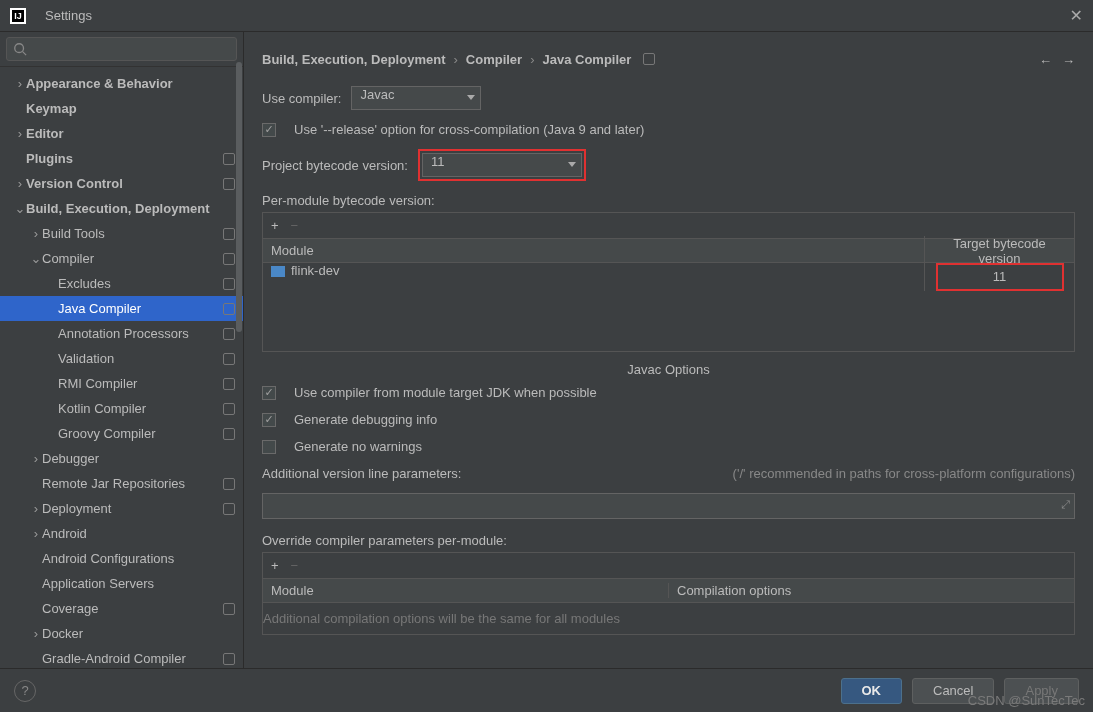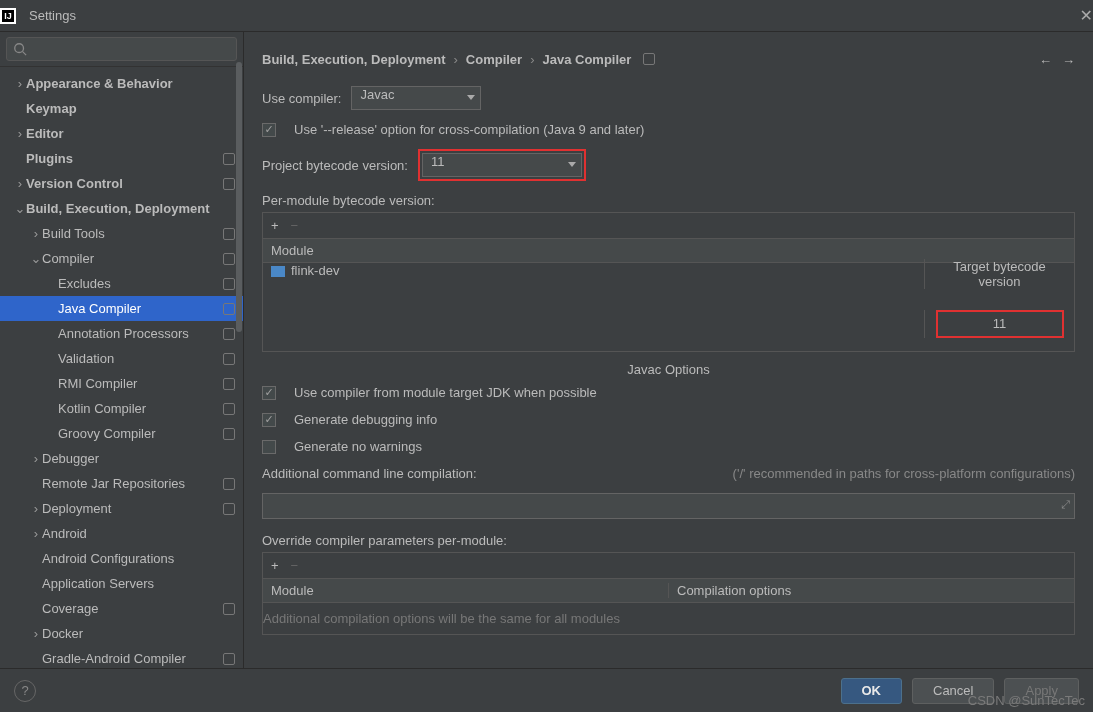--- a/index.html
+++ b/index.html
@@ -1,17 +1,17 @@
 <!DOCTYPE html>
 <html><head>
 <meta charset="utf-8">
 <style>
 *{box-sizing:border-box;margin:0;padding:0;font-family:"Segoe UI",Arial,sans-serif;font-size:13px;color:#bbb;}
 body{background:#3c3f41;width:1093px;height:712px;overflow:hidden;position:relative;}
-.titlebar{height:32px;background:#3c3f41;border-bottom:1px solid #2b2b2b;display:flex;align-items:center;padding:0 0;gap:13px;}
+.titlebar{height:32px;background:#3c3f41;border-bottom:1px solid #2b2b2b;display:flex;align-items:center;padding:0 10px;gap:19px;}
 .app-icon{width:16px;height:16px;background:#000;border:2px solid #fff;display:flex;align-items:center;justify-content:center;font-size:9px;font-weight:bold;color:#fff;}
 .titlebar .title{flex:1;color:#bbb;}
 .close-x{color:#aaa;font-size:16px;cursor:pointer;}
 .body{display:flex;height:636px;}
 .sidebar{width:244px;background:#3c3f41;border-right:1px solid #2b2b2b;display:flex;flex-direction:column;position:relative;}
 .sidebar-scroll{position:absolute;right:0;top:30px;bottom:0;width:8px;}
 .sidebar-thumb{position:absolute;top:0;width:6px;height:270px;background:#5a5d5f;border-radius:3px;right:1px;}
 .search-wrap{padding:5px 6px;border-bottom:1px solid #323232;}
 .search{display:flex;align-items:center;background:#45494a;border:1px solid #555;border-radius:3px;height:24px;padding:0 6px;gap:4px;}
 .search svg{width:14px;height:14px;}
@@ -36,21 +36,21 @@
 .sel-wrap{position:relative;display:inline-block;}
 .sel-wrap .tri{position:absolute;right:6px;top:9px;width:0;height:0;border-left:4px solid transparent;border-right:4px solid transparent;border-top:5px solid #aaa;pointer-events:none;}
 .chk{width:14px;height:14px;background:#43494a;border:1px solid #6a6a6a;display:inline-flex;align-items:center;justify-content:center;margin-right:8px;}
 .chk.on::after{content:"✓";color:#a0a0a0;font-size:11px;}
 .section-title{margin:10px 0 8px 0;color:#bbb;text-align:center;}
 .table{border:1px solid #555;background:#3c3f41;}
 .table .tb-toolbar{height:26px;border-bottom:1px solid #555;display:flex;align-items:center;padding:0 8px;gap:12px;color:#aaa;}
 .table .th{display:flex;background:#45494a;border-bottom:1px solid #555;height:24px;align-items:center;}
 .table .th>div,.table .tr>div{padding:0 8px;}
 .table .tr{display:flex;height:24px;align-items:flex-start;}
-.col-mod{flex:1;} .col-tgt{width:150px;border-left:1px solid #555;text-align:center;margin-top:47px;}
+.col-mod{flex:1;} .col-tgt{width:150px;border-left:1px solid #555;text-align:center;}
 .mod-icon{display:inline-block;width:14px;height:11px;background:#4a88c7;margin-right:6px;vertical-align:middle;}
 .hl1{border:2px solid #e03131;padding:2px;display:inline-block;}
 .hl2{border:2px solid #e03131;display:inline-block;min-width:128px;height:28px;line-height:24px;text-align:center;}
 .txt-in{width:100%;height:26px;background:#45494a;border:1px solid #646464;position:relative;}
 .txt-in .exp{position:absolute;right:4px;top:4px;color:#888;font-size:11px;}
 .placeholder-row{color:#777;padding:8px 0;font-style:normal;}
 .col-half{flex:1;} .col-half2{flex:1;border-left:1px solid #555;}
 .footer{height:44px;border-top:1px solid #2b2b2b;display:flex;align-items:center;padding:0 14px;gap:10px;}
 .footer .help{width:22px;height:22px;border:1px solid #666;border-radius:50%;display:flex;align-items:center;justify-content:center;color:#888;}
 .footer .sp{flex:1;}
@@ -254,21 +254,21 @@
         </div>
       <div class="row">
           <span class="chk on"></span>
           <span>Generate debugging info</span>
         </div>
       <div class="row">
           <span class="chk"></span>
           <span>Generate no warnings</span>
         </div>
       <div class="row">
-        <span>Additional command line compilation:</span>
+        <span>Additional version line parameters:</span>
         <span class="hint" style="margin-left:auto">('/' recommended in paths for cross-platform configurations)</span>
       </div>
       <div class="txt-in">
           <span class="exp">⤢</span>
         </div>
 
       <div style="height:14px"></div>
       <div style="margin-bottom:4px;">Override compiler parameters per-module:</div>
       <div class="table">
         <div class="tb-toolbar">

